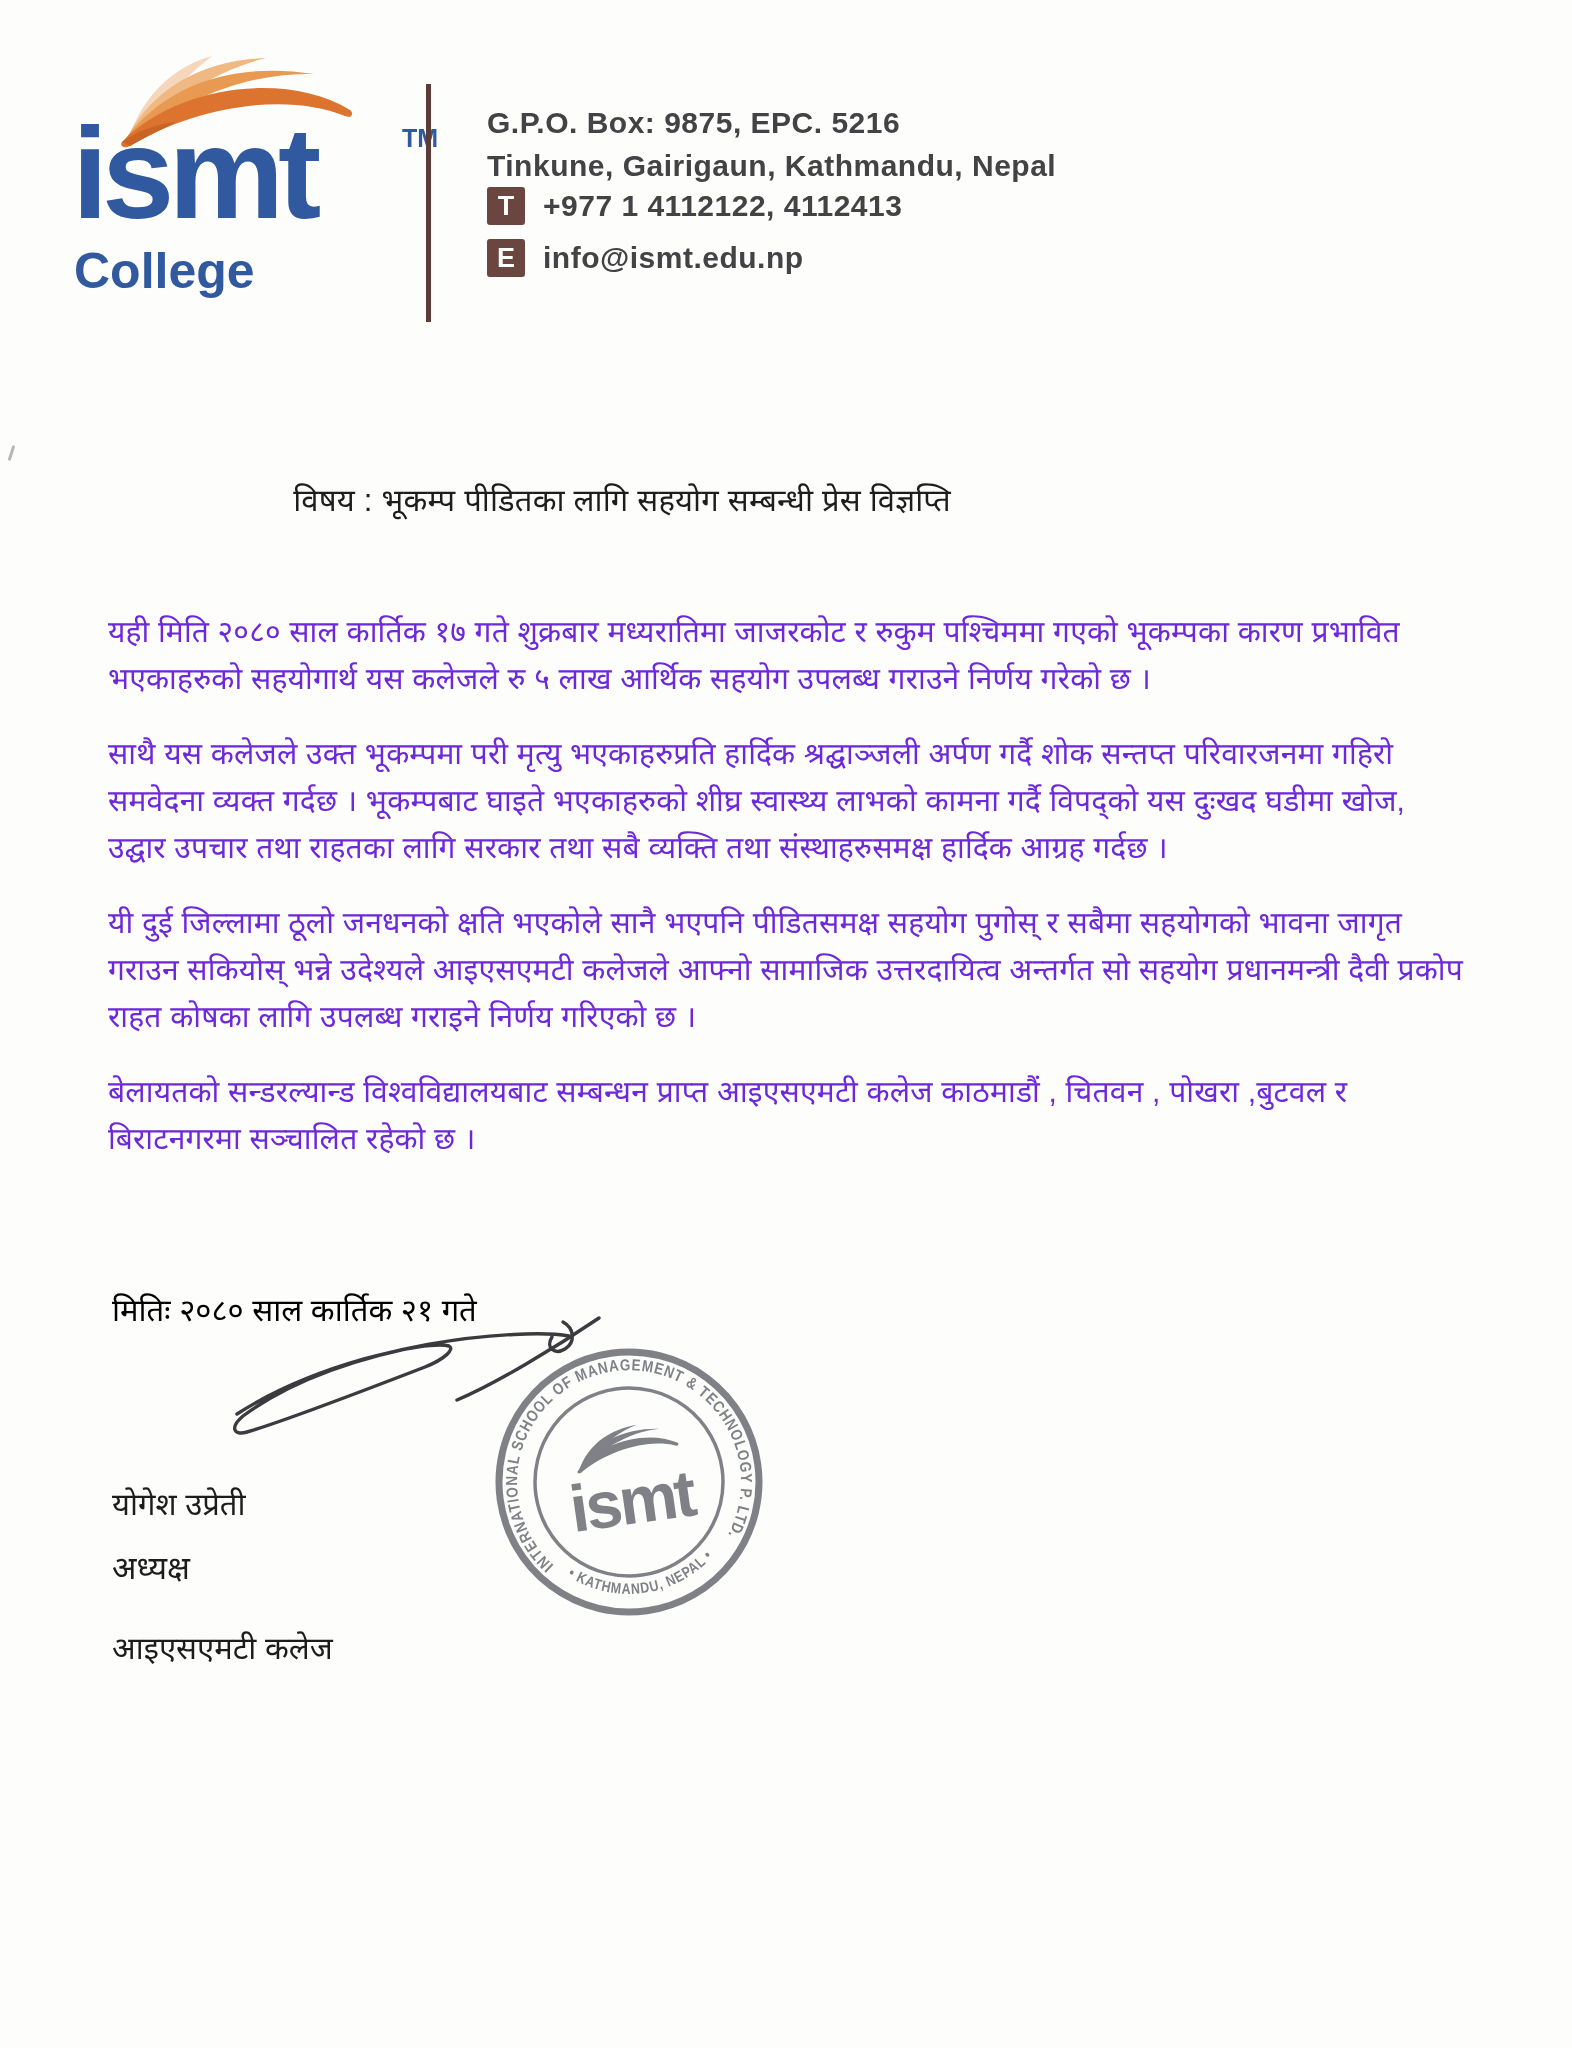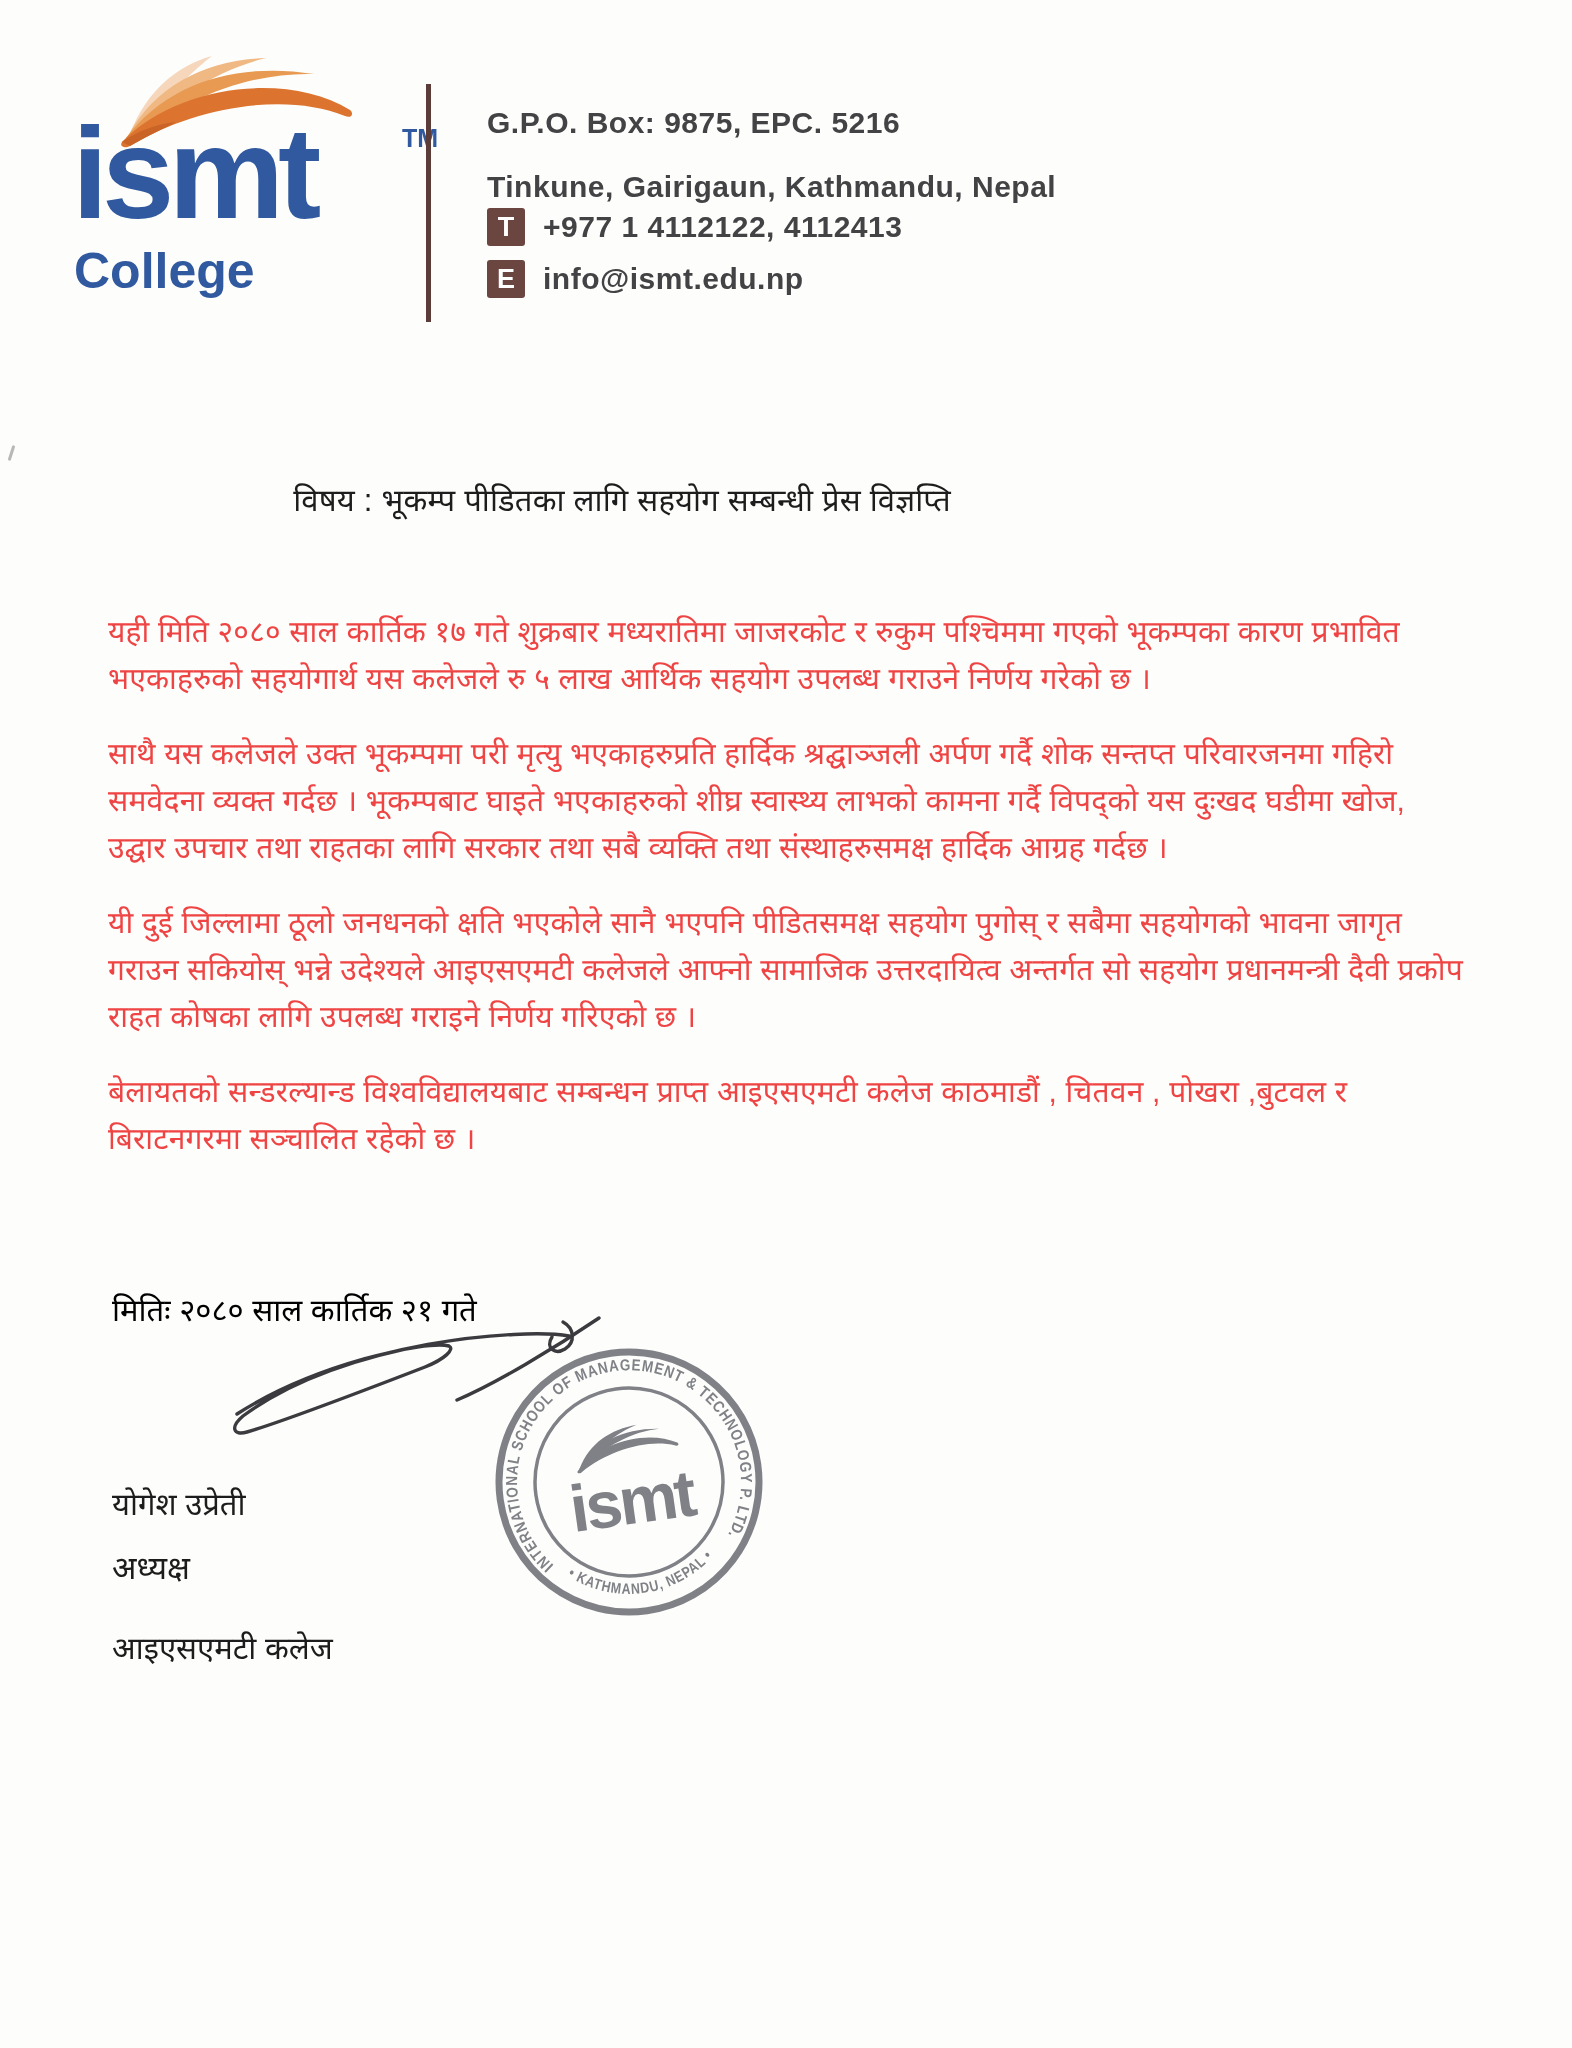--- a/index.html
+++ b/index.html
@@ -28,37 +28,37 @@
     color:#30599f;line-height:1;
   }
   .divider{
     left:426px;top:84px;width:5px;height:238px;background:#5c3c38;
   }
   .contact{left:487px;top:108px;width:700px;}
   .contact-line{
     font-size:30px;font-weight:bold;color:#434345;
     letter-spacing:.5px;line-height:1;white-space:nowrap;
   }
-  .contact-line.l1{margin-bottom:34px;}
+  .contact-line.l1{margin-bottom:13px;}
   .contact-line.l2{margin-bottom:6px;}
   .contact-row{display:flex;align-items:center;margin-bottom:14px;}
   .badge{
     width:38px;height:38px;background:#6b4540;border-radius:3px;
     color:#fff;font-size:27px;font-weight:bold;
     display:flex;align-items:center;justify-content:center;
     margin-right:18px;flex:0 0 auto;
   }
   
   .subject{
     left:0;top:478px;width:1244px;text-align:center;
     font-size:31px;color:#1d1d1d;letter-spacing:.2px;
   }
   .body-text{left:108px;top:608px;width:1356px;}
   .para{
-    font-size:30px;line-height:47px;color:#ef4444;
+    font-size:30px;line-height:47px;color:#6d28d9;
     margin:0 0 28px 0;text-align:left;letter-spacing:.2px;
   }
   .date-line{
     left:112px;top:1288px;font-size:31px;color:#000000;
   }
   .sig-name{left:112px;top:1462px;font-size:31px;color:#1c1c1c;margin-top:20px;}
   .sig-title{left:112px;top:1545px;font-size:32px;color:#1c1c1c;}
   .sig-org{left:112px;top:1626px;font-size:31px;color:#1c1c1c;}
   
   .signature-svg{left:195px;top:1302px;width:430px;height:190px;}

